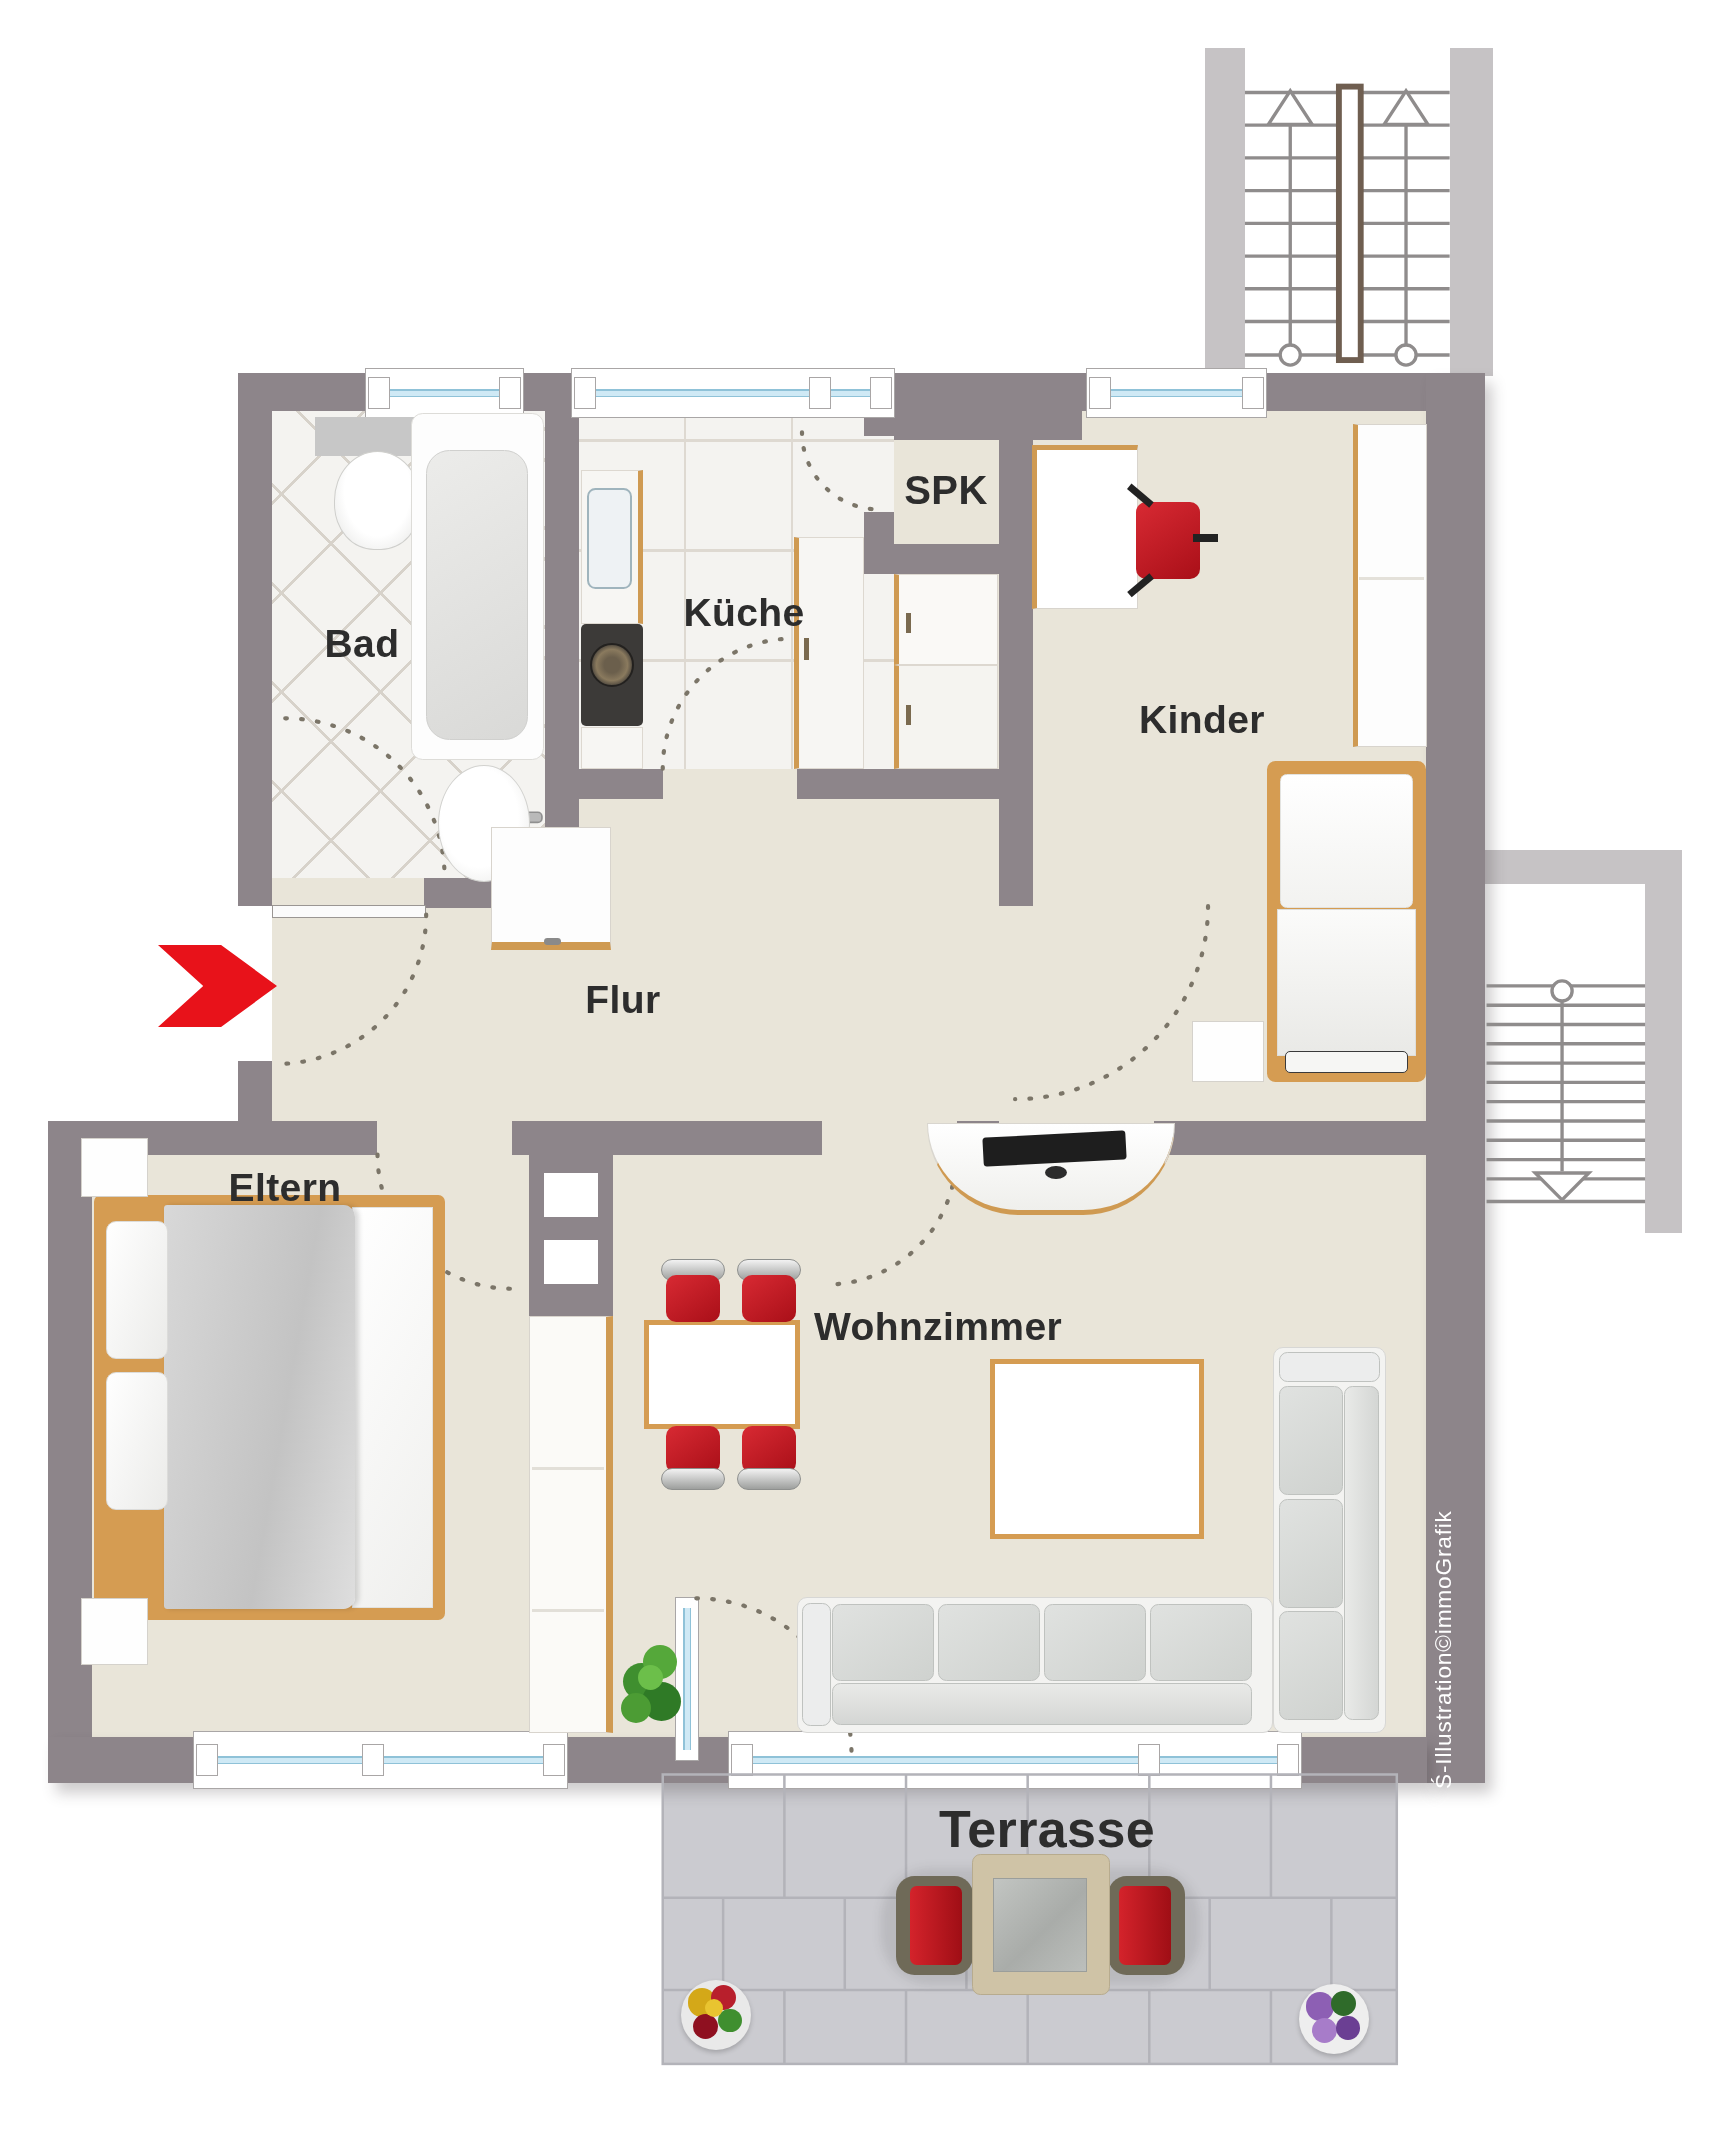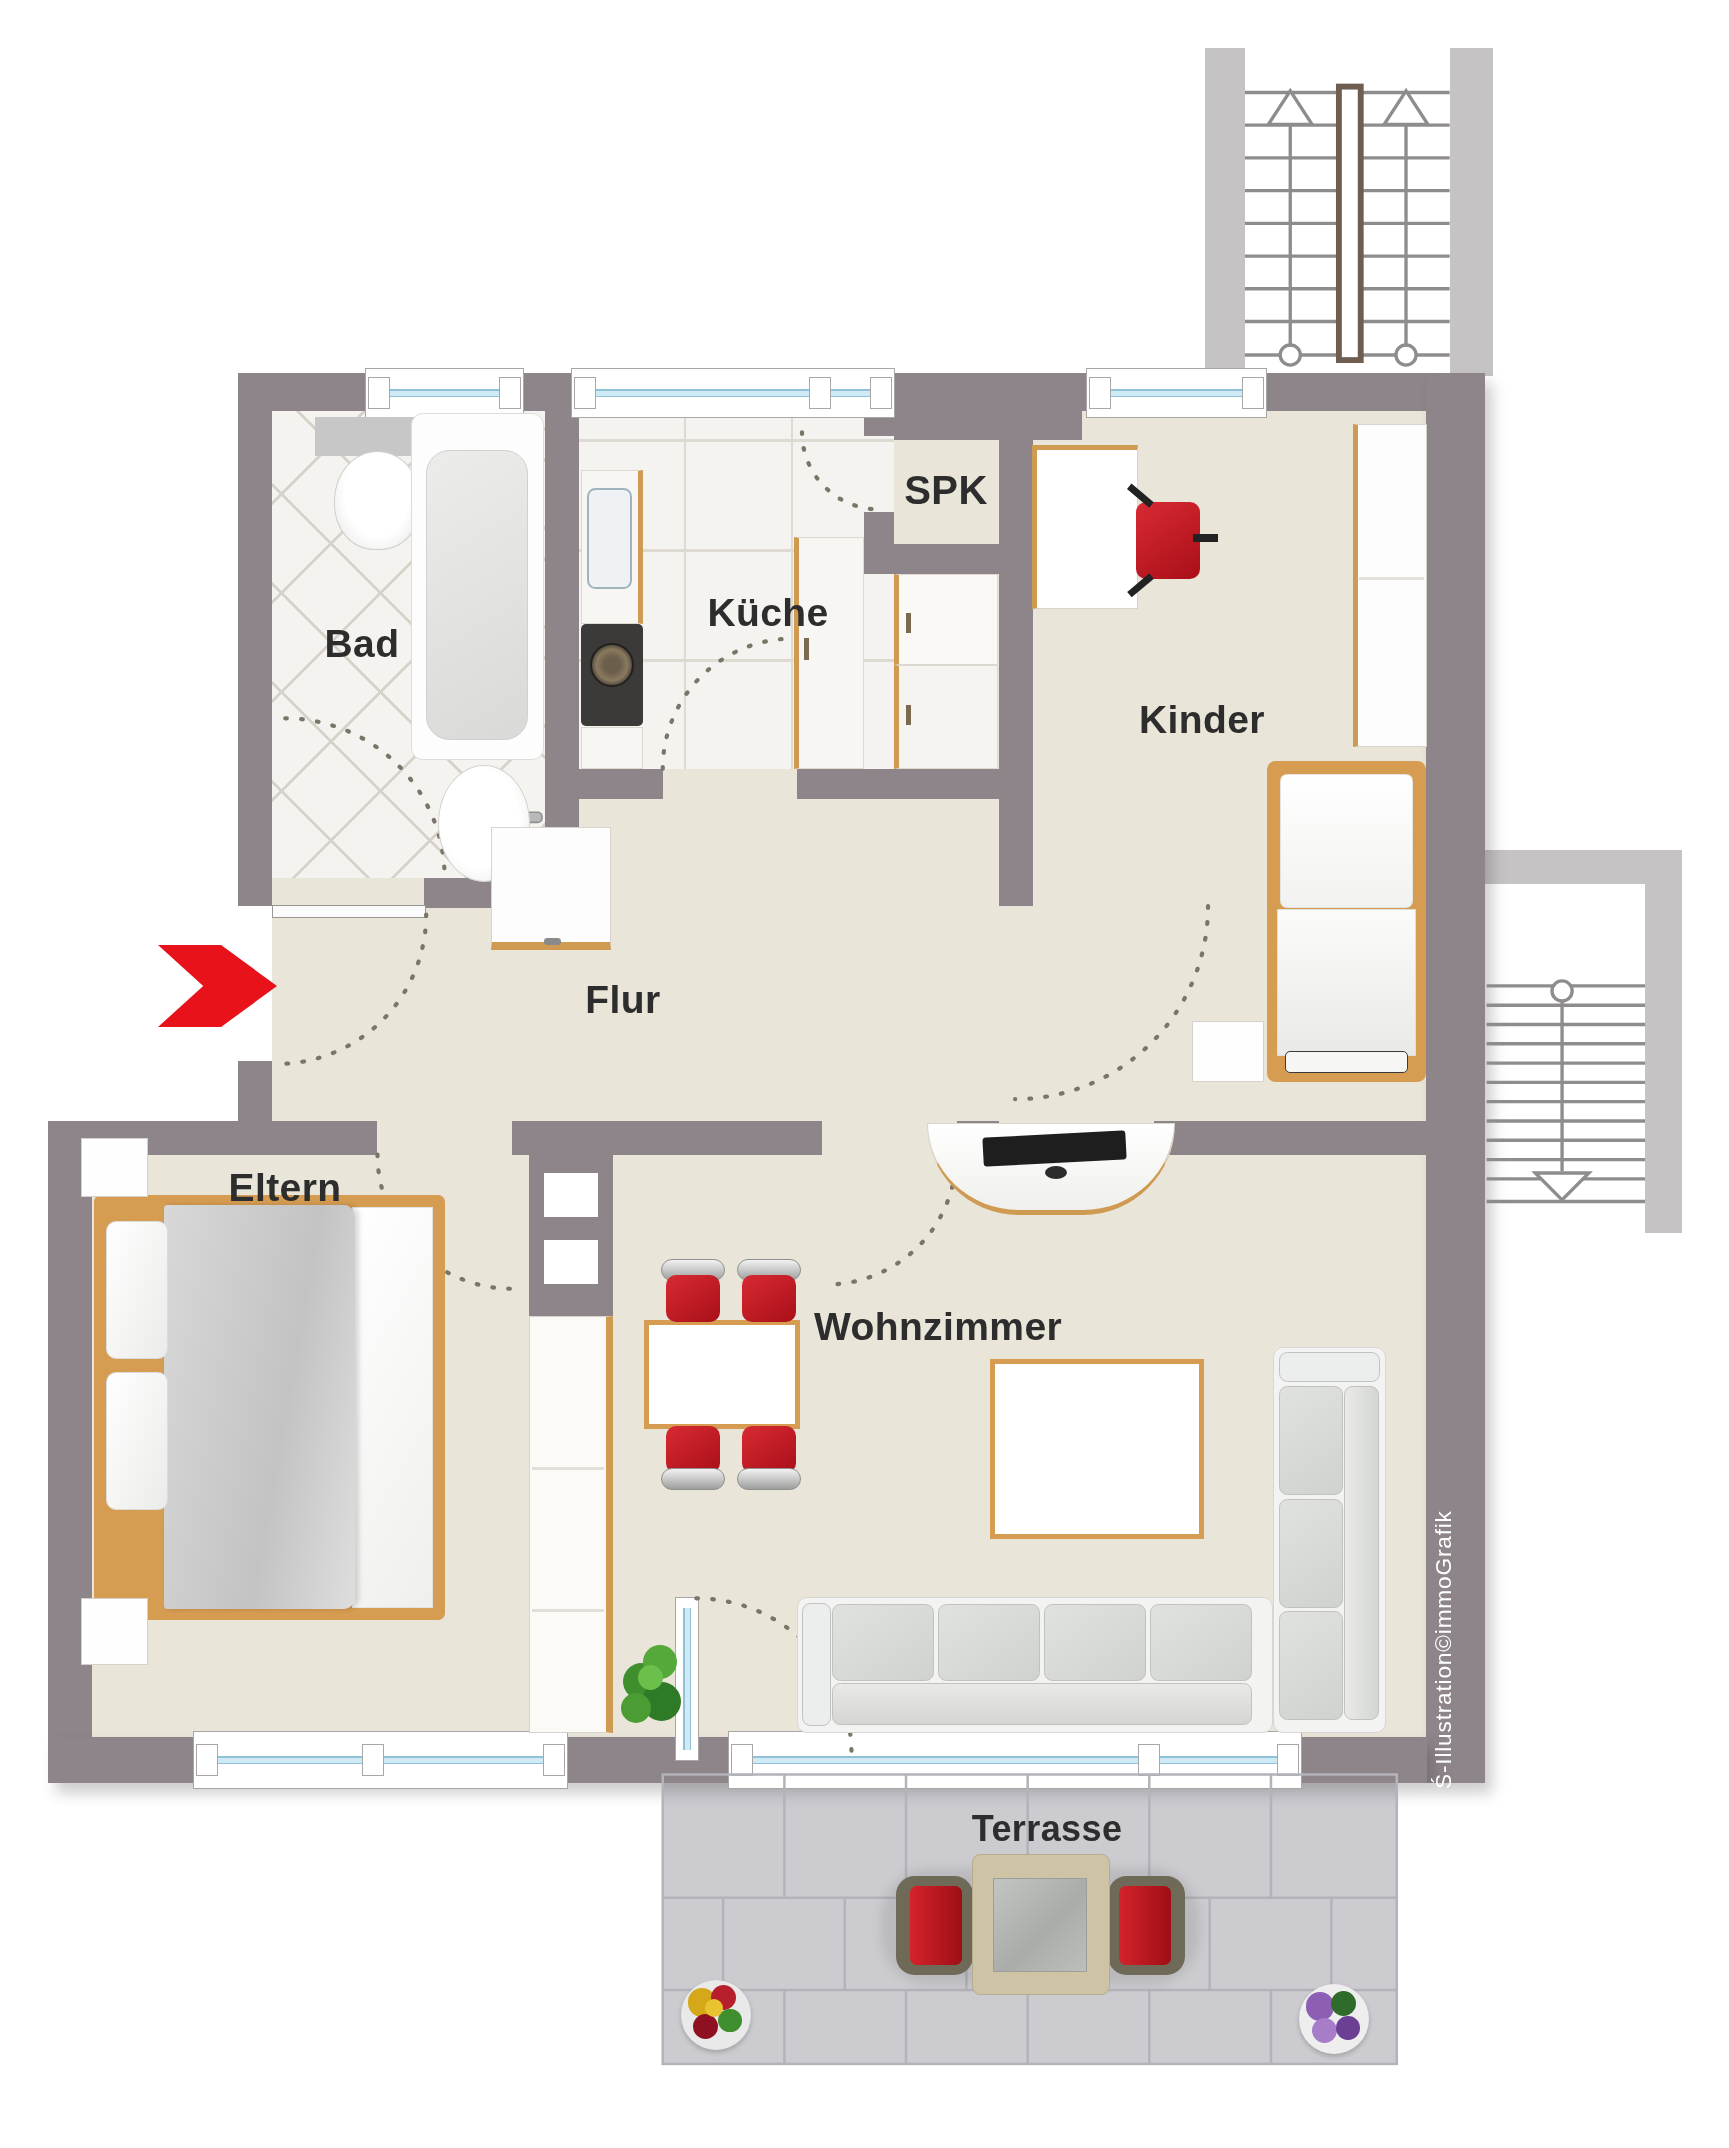--- a/index.html
+++ b/index.html
@@ -309,24 +309,24 @@
   <div class="abs" style="left:1299px;top:1984px;width:70px;height:70px;background:#eeeeee;border-radius:50%;box-shadow:0 2.5px 5px rgba(0,0,0,.2);">
     <div class="abs" style="left:6.7px;top:8.4px;width:28.5px;height:28.5px;background:#8d5fb4;border-radius:50%;"></div>
     <div class="abs" style="left:32px;top:6.7px;width:25px;height:25px;background:#2f6b2a;border-radius:50%;"></div>
     <div class="abs" style="left:13.4px;top:34px;width:25px;height:25px;background:#a77cc9;border-radius:50%;"></div>
     <div class="abs" style="left:37px;top:32px;width:23.5px;height:23.5px;background:#6b3f93;border-radius:50%;"></div>
   </div>
 
   <div id="entrance-arrow"></div>
 
   <div class="lbl" style="left:362px;top:644px;">Bad</div>
-  <div class="lbl" style="left:768px;top:613px;">Küche</div>
+  <div class="lbl" style="left:744px;top:613px;">Küche</div>
   <div class="lbl" style="left:946px;top:490px;font-size:40px;">SPK</div>
   <div class="lbl" style="left:1202px;top:720px;">Kinder</div>
   <div class="lbl" style="left:623px;top:1000px;">Flur</div>
   <div class="lbl" style="left:285px;top:1188px;">Eltern</div>
   <div class="lbl" style="left:938px;top:1327px;">Wohnzimmer</div>
-  <div class="lbl" style="left:1047px;top:1829px;font-size:36px;">Terrasse</div>
+  <div class="lbl" style="left:1047px;top:1829px;font-size:52px;">Terrasse</div>
 
   <div id="watermark">Ś-Illustration©immoGrafik</div>
 
 </div>
 
 
 </body></html>

